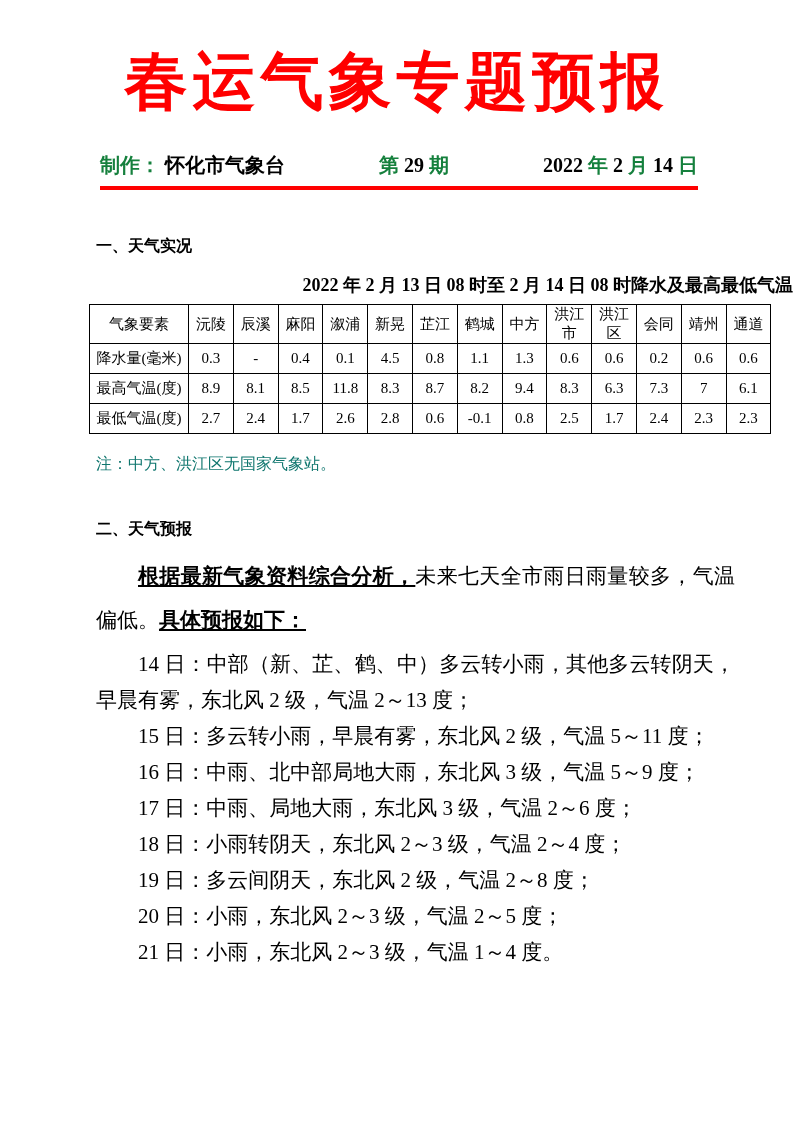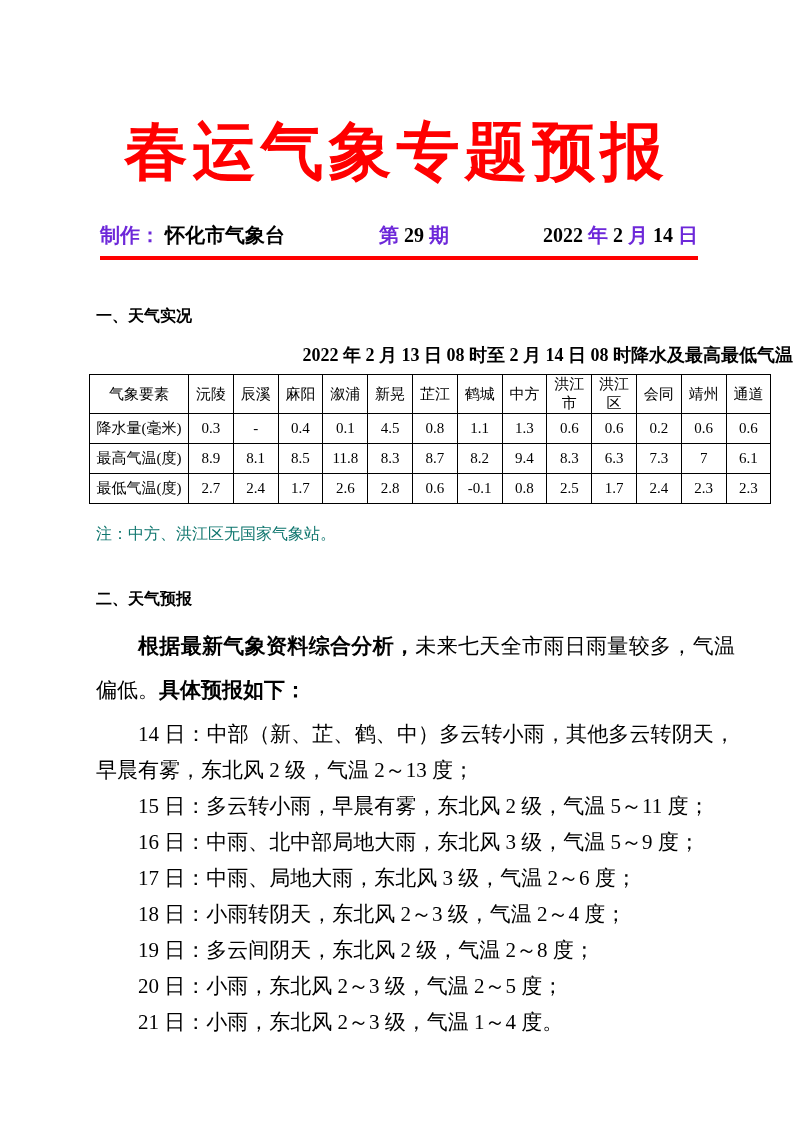--- a/index.html
+++ b/index.html
@@ -4,32 +4,32 @@
 <style>
   html, body { margin: 0; padding: 0; background: #e8e8e8; }
   .page {
     width: 793px; height: 1122px; background: #ffffff;
     margin: 0 auto; overflow: hidden; position: relative;
     font-family: "Liberation Serif", "DejaVu Serif", serif;
     color: #000;
   }
   
   .doc-title {
-    margin: 0; padding-top: 102px;
+    margin: 0; padding-top: 32px;
     text-align: center; color: #ff0000;
     font-size: 63px; font-weight: bold; letter-spacing: 5px;
     line-height: 100px; font-family: "Liberation Serif", "DejaVu Serif", serif;
   }
   .meta-row {
     width: 598px; margin: 20px 0 0 100px;
     display: flex; justify-content: space-between; align-items: baseline;
     font-size: 20px; font-weight: bold;
   }
   .meta-left, .meta-issue, .meta-date { display: flex; align-items: baseline; gap: 5px; }
-  .red { color: #6d28d9; }
+  .red { color: #15803d; }
   .rule-red {
     width: 598px; height: 4px; background: #ff0000;
     margin: 7px 0 0 100px;
   }
   
   .section-heading {
     margin: 0 58px 0 96px; font-size: 16px; font-weight: bold;
   }
   .s1-heading { margin-top: 46px; }
   .s2-heading { margin-top: 44px; }
@@ -48,21 +48,21 @@
   }
   td.rowlabel { font-size: 15px; }
   .note {
     margin: 20px 58px 0 96px; font-size: 16px; color: #0f766e;
   }
   
   .intro {
     margin: 14px 58px 0 96px; font-size: 21px;
     line-height: 44px; text-indent: 2em; text-align: justify;
   }
-  .b { font-weight: bold; }
+  .b { font-weight: bold; text-decoration: underline; }
   .forecasts { margin: 4px 58px 0 96px; }
   .forecasts p {
     margin: 0 0; font-size: 21px; line-height: 36px;
     text-indent: 2em; text-align: justify;
   }
 </style>
 </head>
 <body>
 
 <div class="page">

